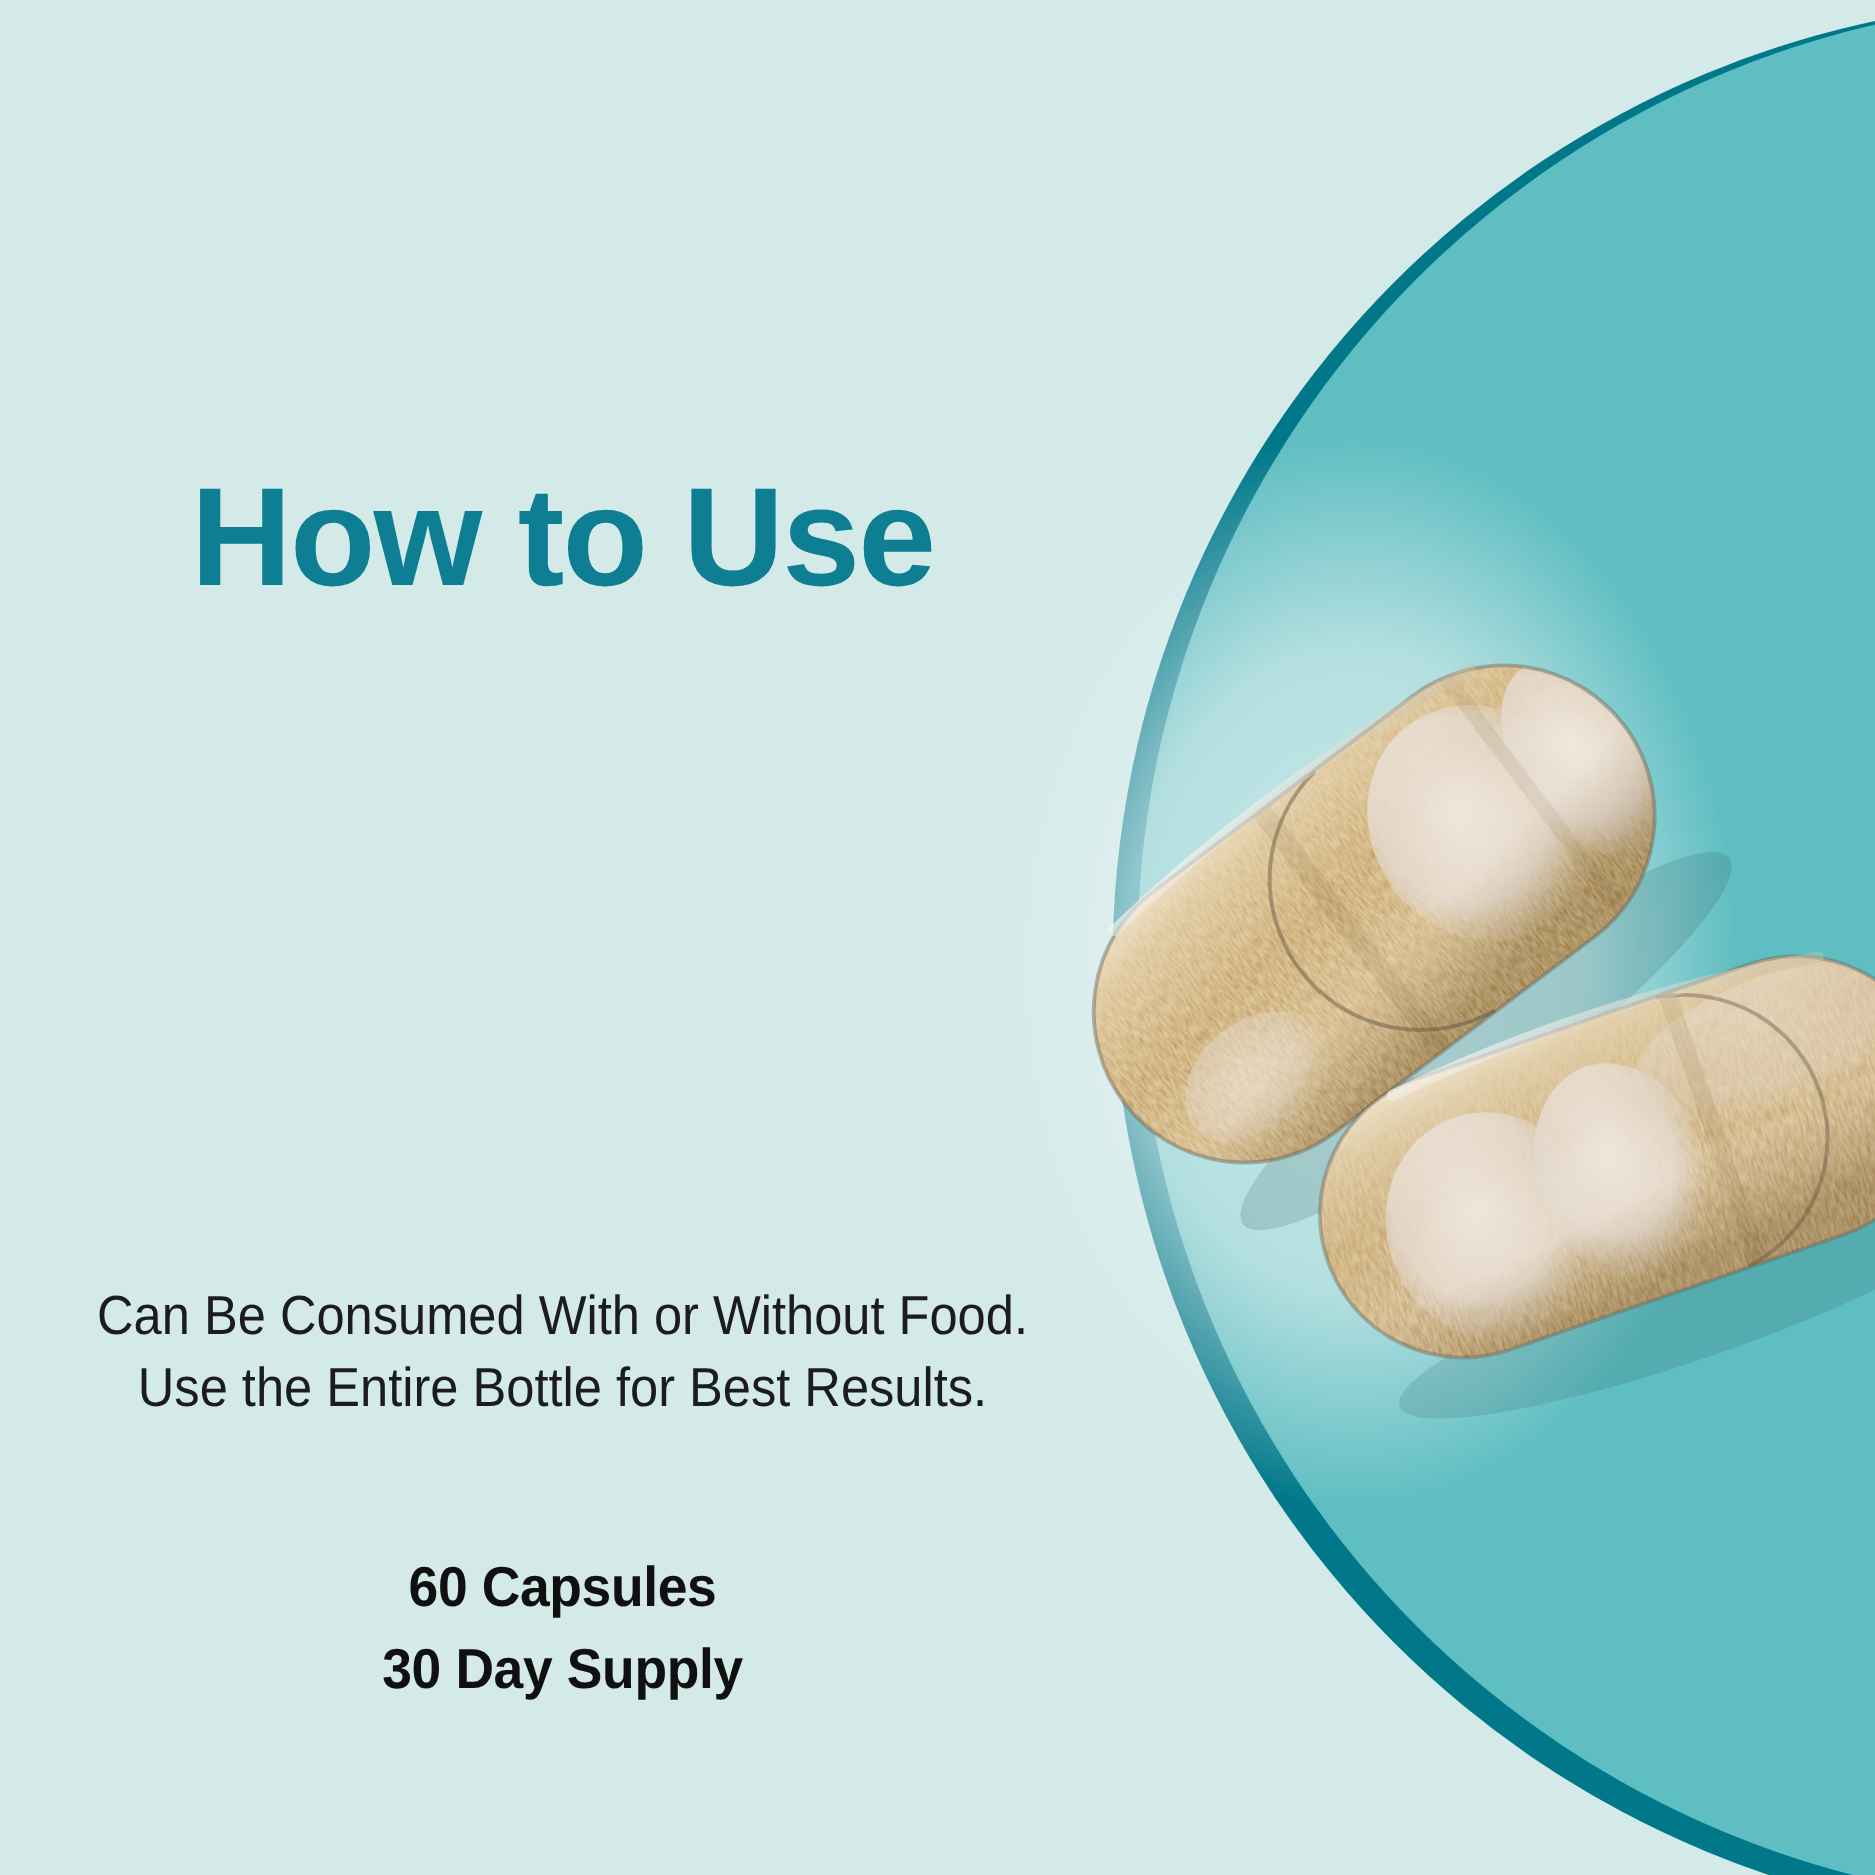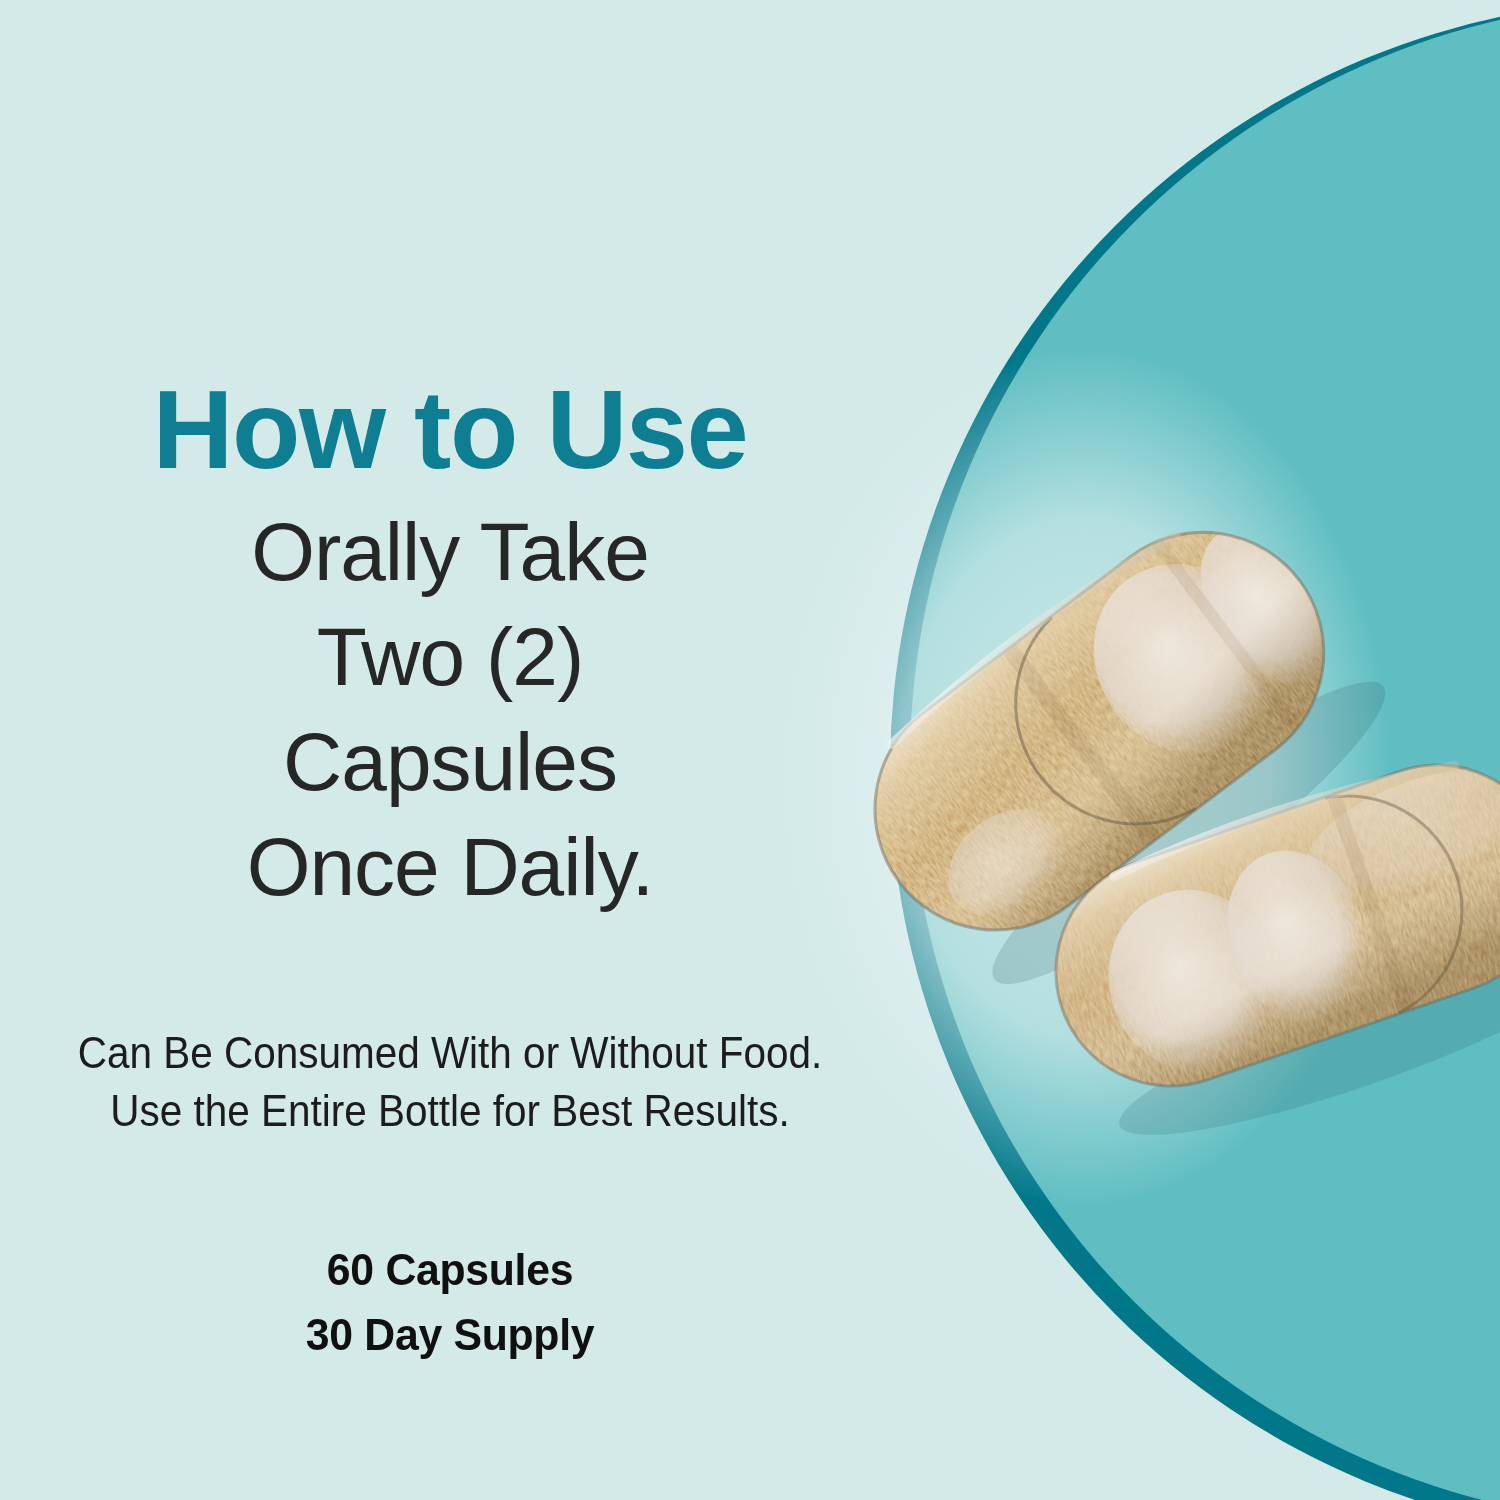--- a/index.html
+++ b/index.html
@@ -229,26 +229,20 @@
       <rect x="-250" y="-112" width="500" height="224" rx="112" ry="112" fill="none" stroke="#6d6352" stroke-opacity="0.42" stroke-width="3"></rect>
       <path d="M 60 -111 A 112 112 0 0 1 60 111" fill="none" stroke="#5c523f" stroke-opacity="0.4" stroke-width="3"></path>
       <path d="M -160 -106 Q 10 -126 190 -100" fill="none" stroke="url(#shellRim)" stroke-width="9" stroke-linecap="round" opacity="0.78"></path>
     </g>
   </svg>
 
   <div class="text-col">
 
     <h1 class="headline">How to Use</h1>
 
-    <div class="subhead">
-      <span class="ln">Orally Take</span>
-      <span class="ln">Two (2)</span>
-      <span class="ln">Capsules</span>
-      <span class="ln">Once Daily.</span>
-    </div>
 
     <div class="note">
       <span class="ln">Can Be Consumed With or Without Food.</span>
       <span class="ln">Use the Entire Bottle for Best Results.</span>
     </div>
 
     <div class="supply">
       <span class="ln">60 Capsules</span>
       <span class="ln">30 Day Supply</span>
     </div>

